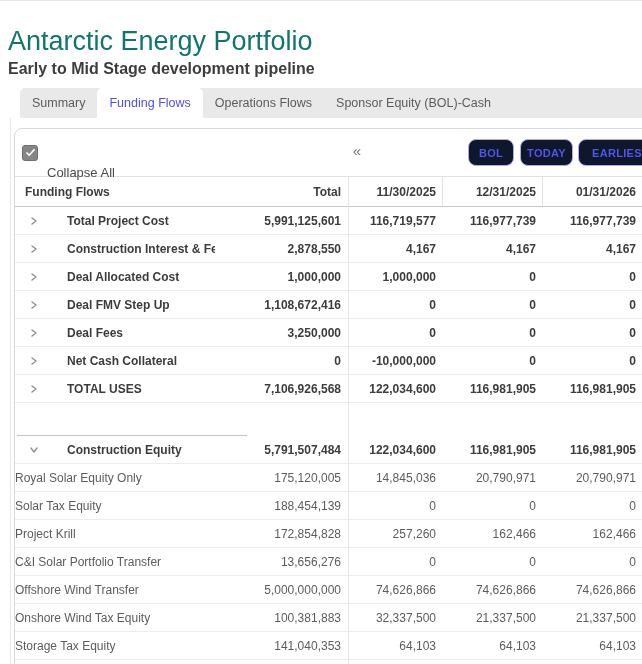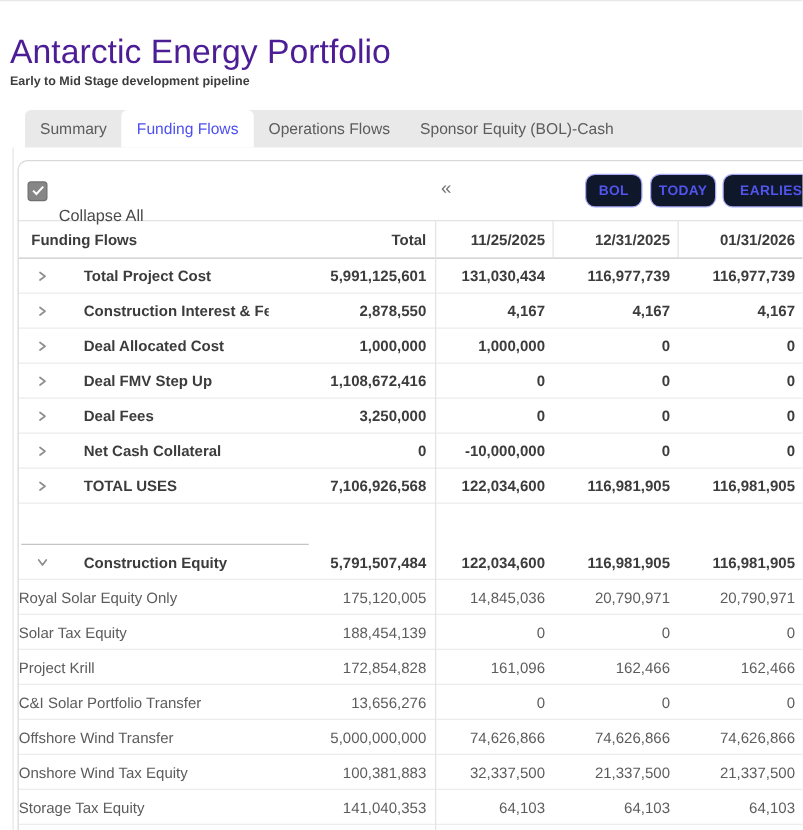--- a/index.html
+++ b/index.html
@@ -4,22 +4,22 @@
 <style>
   * { margin:0; padding:0; box-sizing:border-box; }
   html,body { width:642px; height:664px; overflow:hidden; background:#fff;
               font-family:"Liberation Sans", sans-serif; }
   body { position:relative; }
 
   .top-hairline { position:absolute; top:0; left:0; width:642px; height:1px; background:#e8e8e8; }
 
   
   .page-title { position:absolute; left:8px; top:26px; font-size:27px; font-weight:400;
-                color:#4c1d95; letter-spacing:0; }
-  .page-subtitle { position:absolute; left:8px; top:60px; font-size:10px; font-weight:700;
+                color:#0f766e; letter-spacing:0; }
+  .page-subtitle { position:absolute; left:8px; top:60px; font-size:16px; font-weight:700;
                    color:#3d3d3d; }
 
   
   .tab-bar { position:absolute; left:20px; top:88px; width:634px; height:30px;
              background:#e9e9e9; border-radius:5px 5px 0 0; display:flex; align-items:stretch; }
   .tab { padding:0 12px; line-height:30px; font-size:12.5px; color:#5c5c5c; cursor:pointer;
          white-space:nowrap; }
   .tab.active { background:#fff; color:#4d4ff0; font-weight:500; border-radius:5px 5px 0 0; }
 
   .content-edge { position:absolute; left:10px; top:118px; bottom:0; width:1px; background:#e6e6e6; }
@@ -107,38 +107,38 @@
     </div>
     <span class="collapse-cols">«</span>
     <button class="btn btn-bol">BOL</button>
     <button class="btn btn-today">TODAY</button>
     <button class="btn btn-earliest">EARLIEST</button>
   </div>
 
   <div class="row header-row">
     <div class="cell c-label">Funding Flows</div>
     <div class="cell c-num c-total">Total</div>
-    <div class="cell c-num c-date">11/25/2025</div>
+    <div class="cell c-num c-date">11/30/2025</div>
     <div class="cell c-num c-date">12/31/2025</div>
     <div class="cell c-num c-date">01/31/2026</div>
 
   </div>
 
   <div>
       <div class="row style-parent">
     <div class="cell c-label">
       <span class="chev">
         <svg width="8" height="10" viewBox="0 0 8 10">
           <path d="M2 2 L6 5 L2 8" fill="none" stroke="#8f8f8f" stroke-width="1.4" stroke-linecap="round" stroke-linejoin="round"></path>
         </svg>
       </span>
       <span class="lbl">Total Project Cost</span>
     </div>
     <div class="cell c-num c-total">5,991,125,601</div>
-    <div class="cell c-num c-date">131,030,434</div>
+    <div class="cell c-num c-date">116,719,577</div>
     <div class="cell c-num c-date">116,977,739</div>
     <div class="cell c-num c-date">116,977,739</div>
     <div class="cell"></div>
   </div>
       <div class="row style-parent">
     <div class="cell c-label">
       <span class="chev">
         <svg width="8" height="10" viewBox="0 0 8 10">
           <path d="M2 2 L6 5 L2 8" fill="none" stroke="#8f8f8f" stroke-width="1.4" stroke-linecap="round" stroke-linejoin="round"></path>
         </svg>
@@ -265,21 +265,21 @@
     <div class="cell c-num c-date">0</div>
     <div class="cell c-num c-date">0</div>
     <div class="cell"></div>
   </div>
       <div class="row style-child">
     <div class="cell c-label">
       
       <span class="lbl">Project Krill</span>
     </div>
     <div class="cell c-num c-total">172,854,828</div>
-    <div class="cell c-num c-date">161,096</div>
+    <div class="cell c-num c-date">257,260</div>
     <div class="cell c-num c-date">162,466</div>
     <div class="cell c-num c-date">162,466</div>
     <div class="cell"></div>
   </div>
       <div class="row style-child">
     <div class="cell c-label">
       
       <span class="lbl">C&amp;I Solar Portfolio Transfer</span>
     </div>
     <div class="cell c-num c-total">13,656,276</div>

